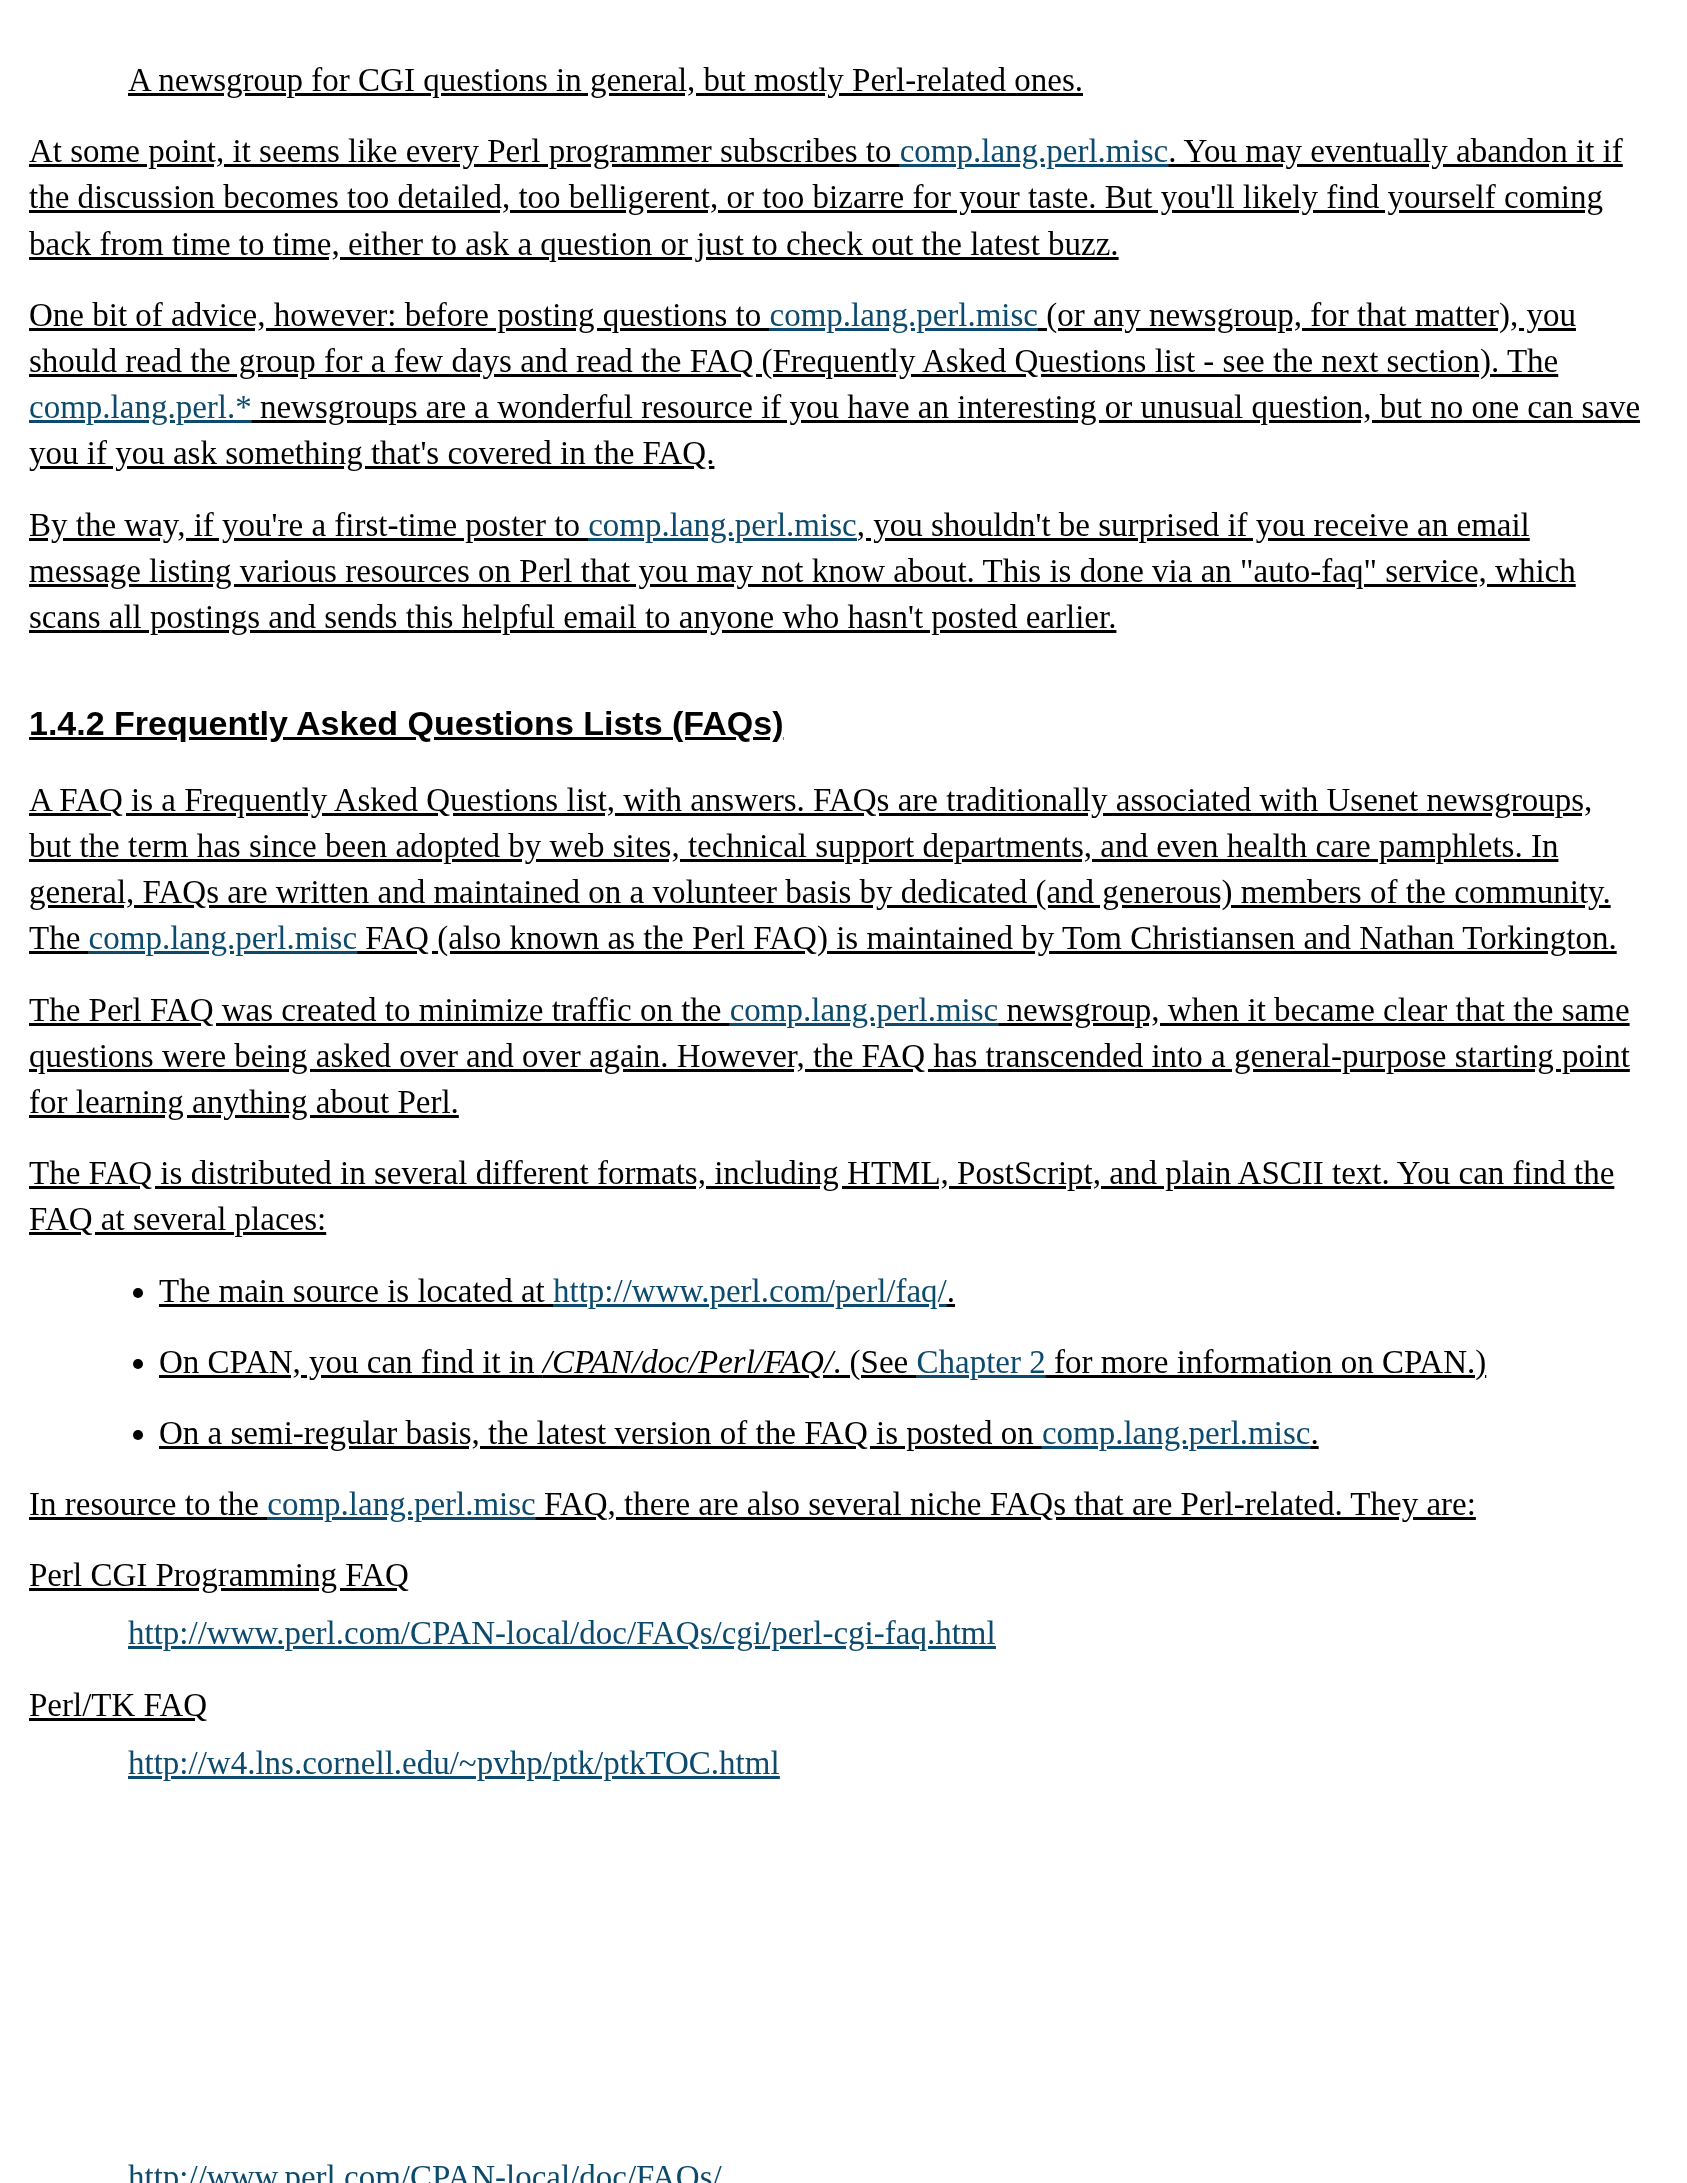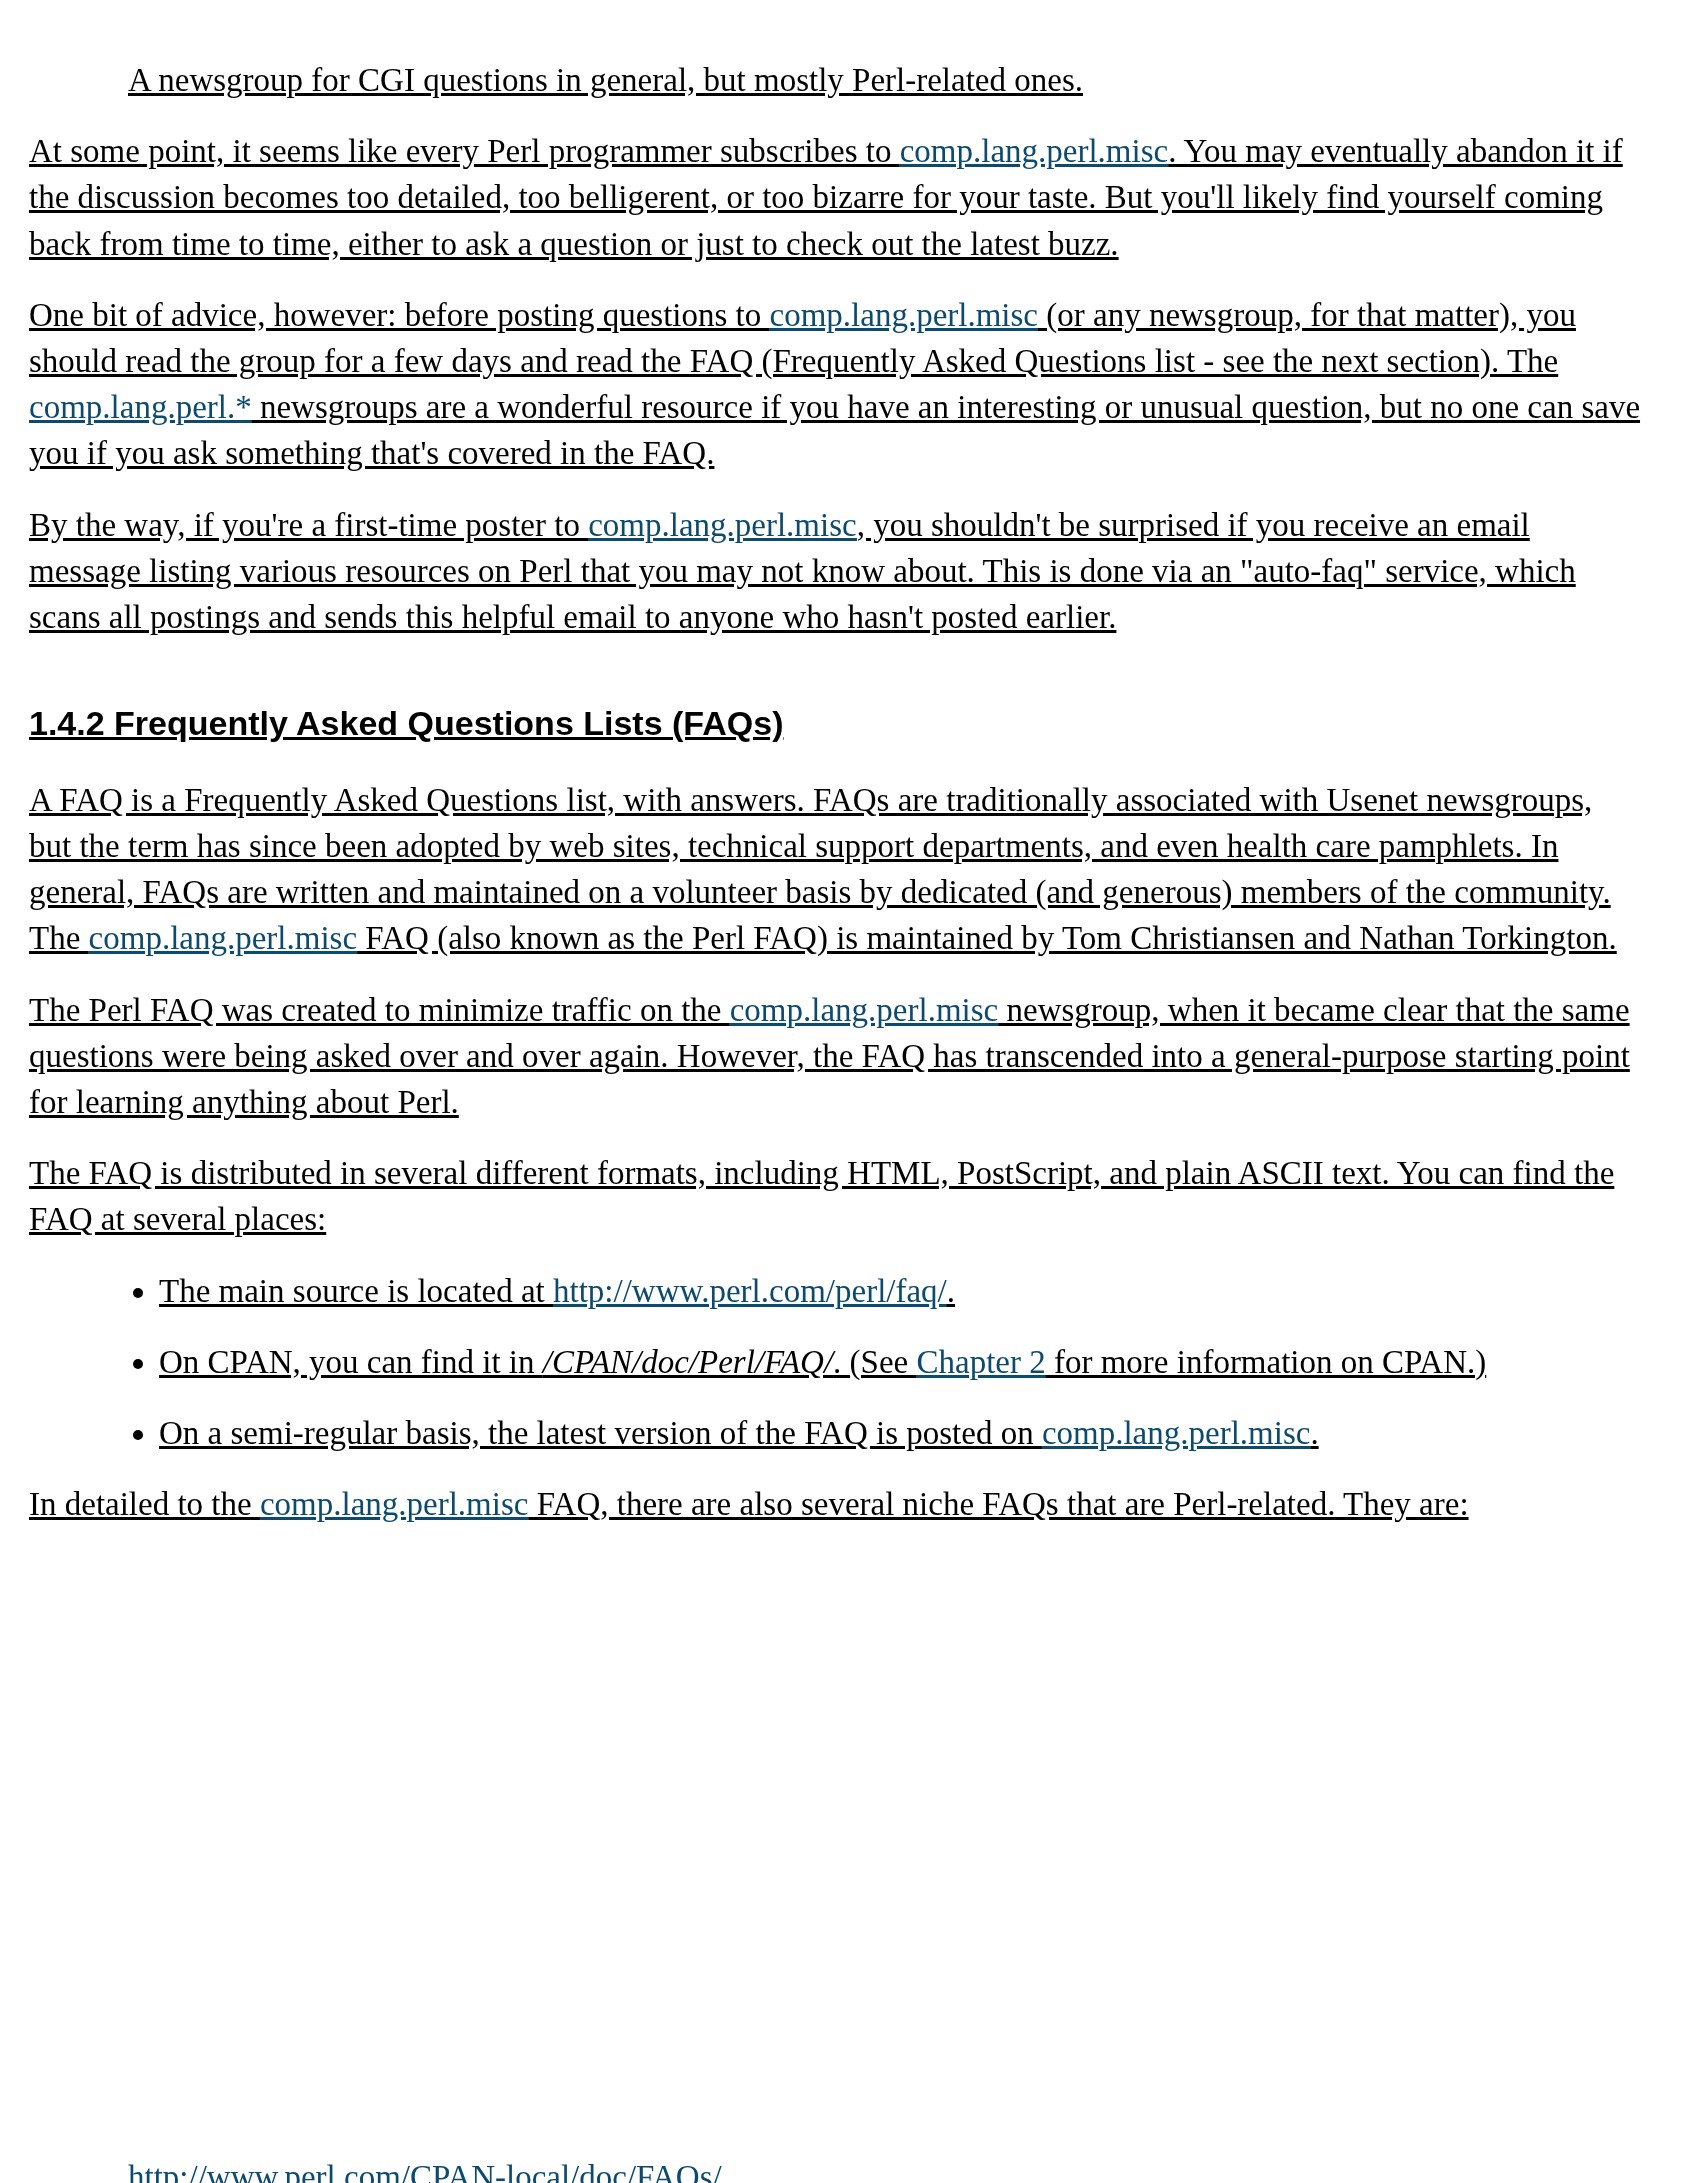--- a/index.html
+++ b/index.html
@@ -74,21 +74,31 @@
   <p><span>The Perl FAQ was created to minimize traffic on the </span><a href="#">comp.lang.perl.misc</a><span> newsgroup, when it became clear that the same questions were being asked over and over again. However, the FAQ has transcended into a general-purpose starting point for learning anything about Perl.</span></p>
 
   <p><span>The FAQ is distributed in several different formats, including HTML, PostScript, and plain ASCII text. You can find the FAQ at several places:</span></p>
 
   <ul>
     <li><span>The main source is located at </span><a href="#">http://www.perl.com/perl/faq/</a><span>.</span></li>
     <li><span>On CPAN, you can find it in </span><em>/CPAN/doc/Perl/FAQ/</em><span>. (See </span><a href="#">Chapter 2</a><span> for more information on CPAN.)</span></li>
     <li><span>On a semi-regular basis, the latest version of the FAQ is posted on </span><a href="#">comp.lang.perl.misc</a><span>.</span></li>
   </ul>
 
-  <p><span>In detailed to the </span><a href="#">comp.lang.perl.misc</a><span> FAQ, there are also several niche FAQs that are Perl-related. They are:</span></p>
+  <p><span>In resource to the </span><a href="#">comp.lang.perl.misc</a><span> FAQ, there are also several niche FAQs that are Perl-related. They are:</span></p>
 
+  <dl>
+    <dt>Perl CGI Programming FAQ</dt>
+    <dd>
+      <a href="#">http://www.perl.com/CPAN-local/doc/FAQs/cgi/perl-cgi-faq.html</a>
+    </dd>
+    <dt>Perl/TK FAQ</dt>
+    <dd>
+      <a href="#">http://w4.lns.cornell.edu/~pvhp/ptk/ptkTOC.html</a>
+    </dd>
+  </dl>
 
 </div>
 
 <div class="clipped-link-row">
   <a href="#">http://www.perl.com/CPAN-local/doc/FAQs/</a>
 </div>
 
 
 </body></html>

